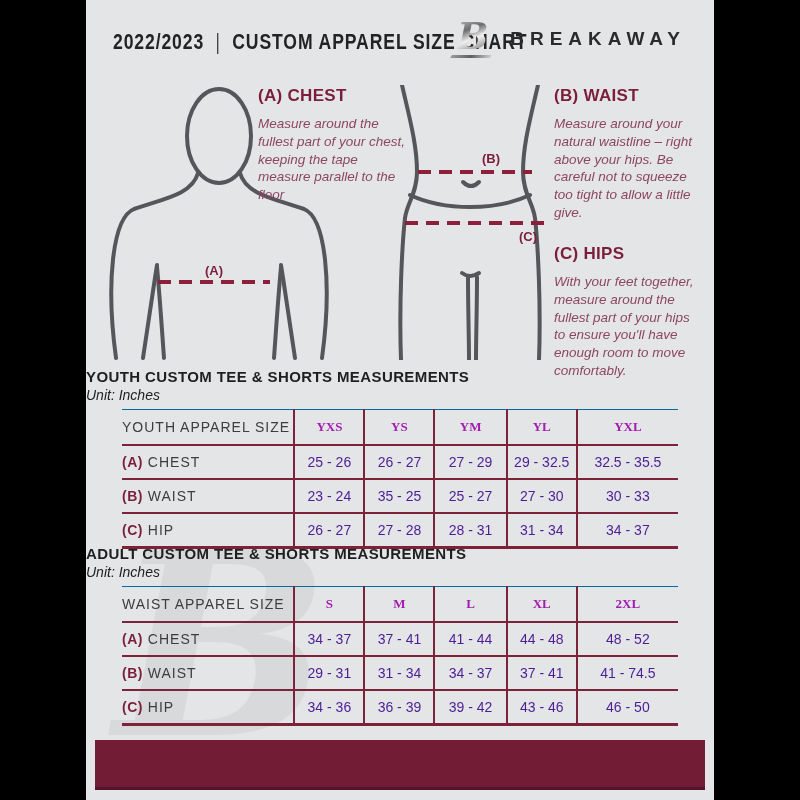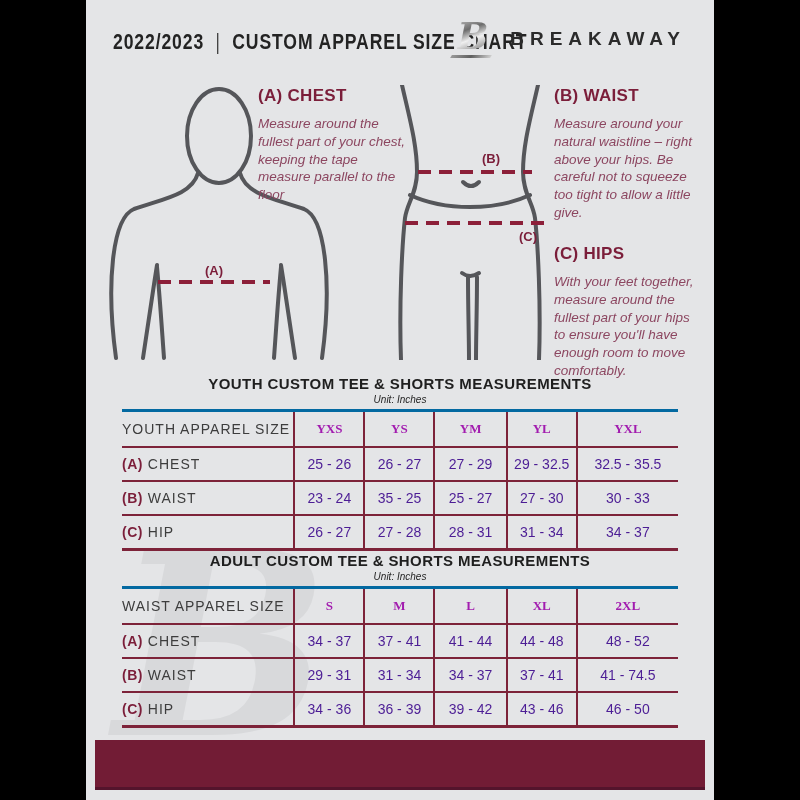--- a/index.html
+++ b/index.html
@@ -30,25 +30,25 @@
   .inst{position:absolute;color:#8c4660;}
   .inst h3{margin:0 0 9px 0;font-size:17px;font-weight:bold;color:#7b1e3a;letter-spacing:.3px;}
   .inst p{margin:0;font-style:italic;font-size:13.5px;line-height:1.32;}
 
   
   .watermark{position:absolute;left:28px;top:518px;font-family:"DejaVu Serif",serif;
              font-style:italic;font-weight:bold;font-size:255px;line-height:1;color:#d8d9db;
              z-index:0;user-select:none;}
 
   
-  .sec{position:absolute;width:100%;text-align:center;z-index:1;margin-top:7px;}
+  .sec{position:absolute;width:100%;z-index:1;}
   .sec-title{font-weight:bold;font-size:15px;color:#1f1f1f;letter-spacing:.4px;}
-  .sec-unit{font-style:italic;font-size:10px;color:#1f1f1f;margin-top:2px;}
+  .sec-unit{font-style:italic;font-size:14px;color:#1f1f1f;margin-top:2px;}
   table.size{position:absolute;left:36px;width:556px;border-collapse:collapse;z-index:1;
-             border-top:3px solid #0369a1;border-bottom:3px solid #7d2339;}
+             border-top:1px solid #0369a1;border-bottom:3px solid #7d2339;}
   table.size td{border-top:2px solid #7d2339;height:32px;padding:0;background:transparent;}
   table.size tr:first-child td{border-top:none;height:34px;}
   table.size td + td{border-left:2px solid #7d2339;}
   td.lab{padding-left:13px;font-size:14px;color:#3d3d3d;letter-spacing:1px;text-align:left;}
   td.lab .pfx{font-weight:bold;color:#7b1e3a;letter-spacing:.5px;}
   td.szh{font-weight:bold;font-size:13px;color:#a21caf;text-align:center;font-family:Liberation Serif, serif;}
   td.val{font-size:14px;color:#4c1d95;text-align:center;}
 
   
   .footer-bar{position:absolute;left:9px;top:740px;width:610px;height:47px;background:#721c35;

